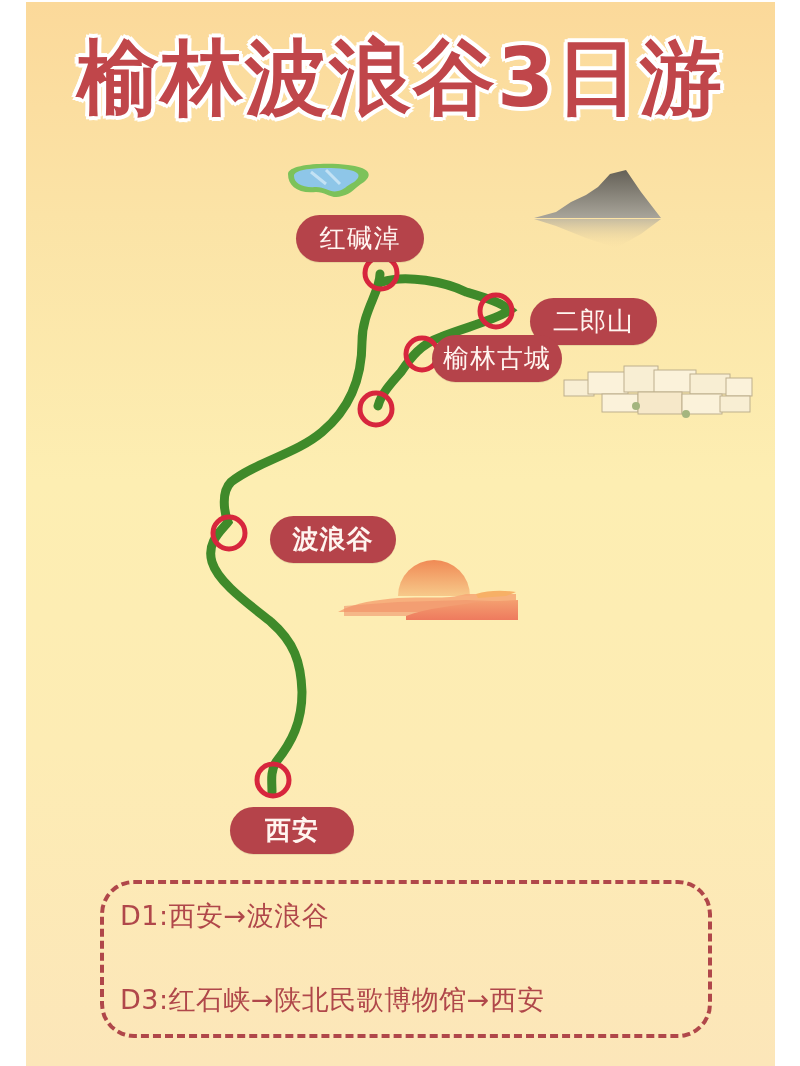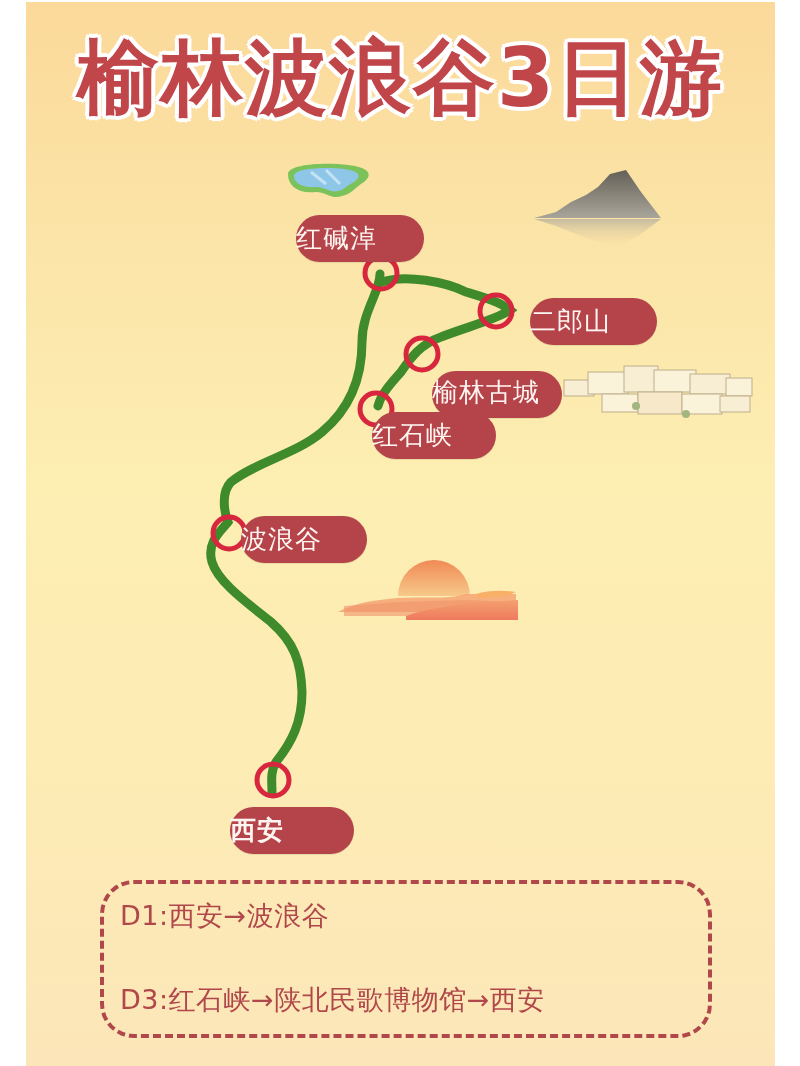--- a/index.html
+++ b/index.html
@@ -5,21 +5,21 @@
   html,body{margin:0;padding:0;background:#ffffff;}
   body{width:800px;height:1066px;position:relative;overflow:hidden;font-family:"DejaVu Sans","Liberation Sans",sans-serif;}
   .poster{position:absolute;left:26px;top:2px;width:749px;height:1064px;
     background:linear-gradient(180deg,#fbd99a 0%,#fbe3a6 20%,#fdeeb2 45%,#fdecb4 70%,#fce6b9 100%);overflow:hidden;}
   .title{position:absolute;left:0;top:26px;width:749px;text-align:center;
     font-family:"DejaVu Sans","Liberation Sans",sans-serif;font-weight:bold;font-size:82px;letter-spacing:2px;
     color:#c0464a;line-height:100px;
     text-shadow:-3px -3px 0 #fff,3px -3px 0 #fff,-3px 3px 0 #fff,3px 3px 0 #fff,0 -4px 0 #fff,0 4px 0 #fff,-4px 0 0 #fff,4px 0 0 #fff;}
   .map{position:absolute;left:0;top:0;width:749px;height:1064px;}
   .pill{position:absolute;background:#b5434a;color:#fff5f0;border-radius:24px;
-    font-size:26px;line-height:47px;height:47px;letter-spacing:1px;
+    font-size:26px;line-height:47px;height:47px;text-align:center;letter-spacing:1px;
     box-shadow:0 1px 0 rgba(0,0,0,0.08);}
   .itinerary{position:absolute;left:74px;top:878px;width:612px;height:158px;
     border:4px dashed #b0474a;border-radius:34px;box-sizing:border-box;}
   .it-line{position:absolute;left:16px;font-size:27px;font-weight:normal;color:#b0474a;white-space:nowrap;letter-spacing:0.5px;}
 </style>
 </head>
 <body>
 
 <div class="poster">
 
@@ -89,22 +89,21 @@
       <circle cx="470" cy="309" r="16"></circle>
       <circle cx="396" cy="352" r="16"></circle>
       <circle cx="350" cy="407" r="16"></circle>
       <circle cx="203" cy="531" r="16"></circle>
       <circle cx="247" cy="778" r="16"></circle>
     </g>
   </svg>
 
   <div class="pill" style="left:270px;top:213px;width:128px;">红碱淖</div>
   <div class="pill" style="left:504px;top:276px;width:127px;margin-top:20px;">二郎山</div>
-  <div class="pill" style="left:406px;top:369px;width:130px;font-family:Liberation Mono, monospace;">榆林古城</div>
-  <div class="pill" style="left:346px;top:410px;width:124px;">红石峡</div>
-  <div class="pill" style="left:215px;top:514px;width:126px;">波浪谷</div>
+  <div class="pill" style="left:406px;top:333px;width:130px;">榆林古城</div>
+  <div class="pill" style="left:244px;top:514px;width:126px;font-weight:bold;">波浪谷</div>
   <div class="pill" style="left:204px;top:805px;width:124px;font-weight:bold;">西安</div>
 
   <div class="itinerary">
     <div class="it-line" style="top:14px;">D1:西安→波浪谷</div>
     <div class="it-line" style="top:98px;">D3:红石峡→陕北民歌博物馆→西安</div>
   </div>
 </div>
 
 </body></html>

